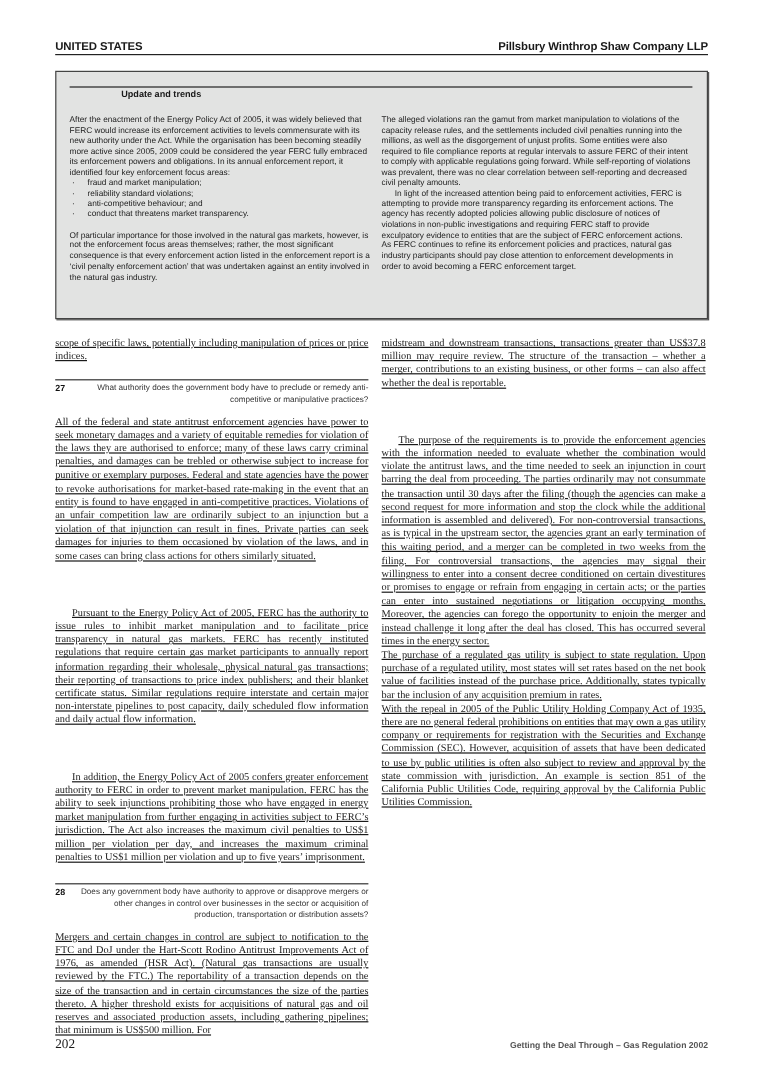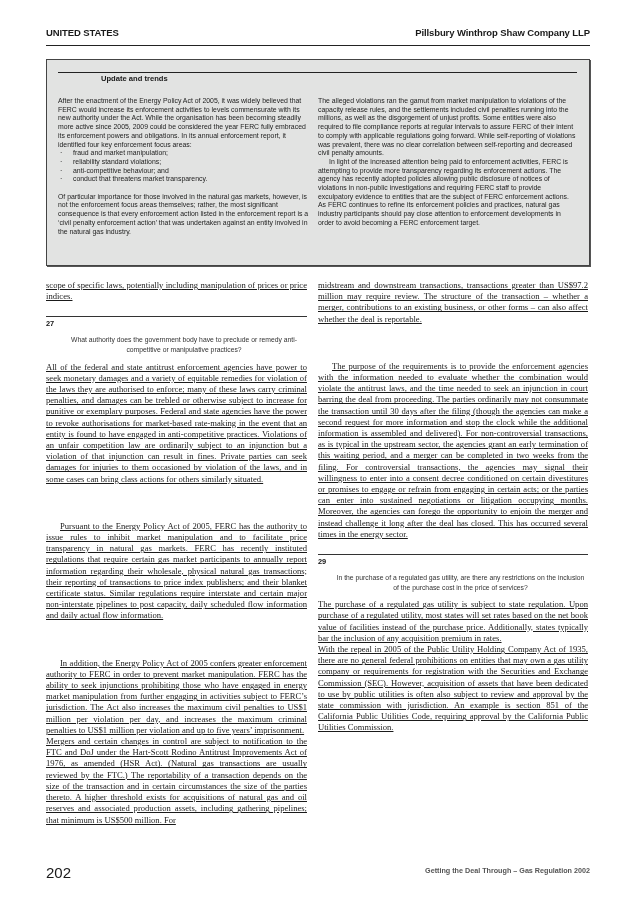--- a/index.html
+++ b/index.html
@@ -1,18 +1,18 @@
 <!DOCTYPE html>
 <html><head>
 <meta charset="utf-8">
 <style>
   html, body { margin: 0; padding: 0; background: #ffffff; }
   body { width: 636px; height: 900px; position: relative; overflow: hidden; color: #1a1a1a; }
   .header { position: absolute; left: 46px; top: 27px; width: 544px; height: 18px;
-    border-bottom: 1px solid #222; display: flex; justify-content: space-between; align-items: flex-start;
+    border-bottom: 1px solid #222; display: flex; justify-content: space-between; align-items: flex-end;
     font-family: "Liberation Sans", sans-serif; font-weight: bold; font-size: 9.5px; letter-spacing: -0.1px; }
   .header span { display: block; }
   .box { position: absolute; left: 46px; top: 59px; width: 542px; height: 205px;
     background: #e2e3e2; border: 1px solid #444; box-shadow: 1px 1px 0 #555; }
   .box-title-rule { position: absolute; left: 11px; top: 12px; width: 519px; border-top: 1px solid #222; }
   .box-title { position: absolute; left: 11px; top: 14px; font-family: "Liberation Sans", sans-serif;
     font-weight: bold; font-size: 7.6px; padding-left: 43px; }
   .box-col { position: absolute; top: 37px; font-family: "Liberation Sans", sans-serif;
     font-size: 6.9px; line-height: 8.7px; color: #222; }
   .box-col.left { left: 11px; width: 256px; }
@@ -22,25 +22,25 @@
   .box-col li { position: relative; padding-left: 15px; }
   .box-col li::before { content: "·"; position: absolute; left: 2px; }
   .box-col .gap { height: 8.7px; }
   .box-col .indent { text-indent: 11px; }
   .col { position: absolute; top: 280px; width: 261px; font-family: "Liberation Serif", serif;
     font-size: 8.6px; line-height: 11.2px; text-align: justify; color: #1a1a1a; }
   .col.left { left: 46px; }
   .col.right { left: 318px; width: 270px; }
   .col p { margin: 0; text-decoration: underline; }
   .col p.ind { text-indent: 14px; margin-top: 36px; }
-  .q { margin-top: 14px; margin-bottom: 7px; border-top: 1px solid #333; padding-top: 18px; position: relative;
-    font-family: "Liberation Sans", sans-serif; font-size: 6.8px; line-height: 9.6px; color: #333; text-align: center; }
+  .q { margin-top: 14px; margin-bottom: 7px; border-top: 1px solid #333; padding-top: 2px; position: relative;
+    font-family: "Liberation Sans", sans-serif; font-size: 6.8px; line-height: 9.6px; color: #333; text-align: right; }
   .q .qnum { position: absolute; left: 0; top: 2px; font-weight: bold; font-size: 7.4px; color: #111; }
   .q .qtext { display: block; padding-left: 15px; }
-  .footer-num { position: absolute; left: 46px; top: 864px; font-family: Liberation Sans, sans-serif; font-size: 15px; }
+  .footer-num { position: absolute; left: 46px; top: 864px; font-family: Liberation Serif, serif; font-size: 11px; }
   .footer-title { position: absolute; right: 46px; top: 866px; font-family: "Liberation Sans", sans-serif;
     font-weight: bold; font-size: 7.2px; color: #555; }
 </style>
 </head>
 <body>
 
 <div class="header">
   <span>UNITED STATES</span>
   <span>Pillsbury Winthrop Shaw Company LLP</span>
 </div>
@@ -69,30 +69,30 @@
   <p>scope of specific laws, potentially including manipulation of prices or price indices.</p>
 
   <div class="q">
     <span class="qnum">27</span>
     <span class="qtext">What authority does the government body have to preclude or remedy anti-competitive or manipulative practices?</span>
   </div>
   <p>All of the federal and state antitrust enforcement agencies have power to seek monetary damages and a variety of equitable remedies for violation of the laws they are authorised to enforce; many of these laws carry criminal penalties, and damages can be trebled or otherwise subject to increase for punitive or exemplary purposes. Federal and state agencies have the power to revoke authorisations for market-based rate-making in the event that an entity is found to have engaged in anti-competitive practices. Violations of an unfair competition law are ordinarily subject to an injunction but a violation of that injunction can result in fines. Private parties can seek damages for injuries to them occasioned by violation of the laws, and in some cases can bring class actions for others similarly situated.</p>
   <p class="ind">Pursuant to the Energy Policy Act of 2005, FERC has the authority to issue rules to inhibit market manipulation and to facilitate price transparency in natural gas markets. FERC has recently instituted regulations that require certain gas market participants to annually report information regarding their wholesale, physical natural gas transactions; their reporting of transactions to price index publishers; and their blanket certificate status. Similar regulations require interstate and certain major non-interstate pipelines to post capacity, daily scheduled flow information and daily actual flow information.</p>
   <p class="ind">In addition, the Energy Policy Act of 2005 confers greater enforcement authority to FERC in order to prevent market manipulation. FERC has the ability to seek injunctions prohibiting those who have engaged in energy market manipulation from further engaging in activities subject to FERC’s jurisdiction. The Act also increases the maximum civil penalties to US$1 million per violation per day, and increases the maximum criminal penalties to US$1 million per violation and up to five years’ imprisonment.</p>
 
+  <div class="q" style="margin-top:16px">
+    <span class="qnum">28</span>
+    <span class="qtext">Does any government body have authority to approve or disapprove mergers or other changes in control over businesses in the sector or acquisition of production, transportation or distribution assets?</span>
+  </div>
   <p>Mergers and certain changes in control are subject to notification to the FTC and DoJ under the Hart-Scott Rodino Antitrust Improvements Act of 1976, as amended (HSR Act). (Natural gas transactions are usually reviewed by the FTC.) The reportability of a transaction depends on the size of the transaction and in certain circumstances the size of the parties thereto. A higher threshold exists for acquisitions of natural gas and oil reserves and associated production assets, including gathering pipelines; that minimum is US$500 million. For</p>
 </div>
 
 <div class="col right">
-  <p>midstream and downstream transactions, transactions greater than US$97.2 million may require review. The structure of the transaction – whether a merger, contributions to an existing business, or other forms – can also affect whether the deal is reportable.</p>
+  <p>midstream and downstream transactions, transactions greater than US$37.8 million may require review. The structure of the transaction – whether a merger, contributions to an existing business, or other forms – can also affect whether the deal is reportable.</p>
   <p class="ind">The purpose of the requirements is to provide the enforcement agencies with the information needed to evaluate whether the combination would violate the antitrust laws, and the time needed to seek an injunction in court barring the deal from proceeding. The parties ordinarily may not consummate the transaction until 30 days after the filing (though the agencies can make a second request for more information and stop the clock while the additional information is assembled and delivered). For non-controversial transactions, as is typical in the upstream sector, the agencies grant an early termination of this waiting period, and a merger can be completed in two weeks from the filing. For controversial transactions, the agencies may signal their willingness to enter into a consent decree conditioned on certain divestitures or promises to engage or refrain from engaging in certain acts; or the parties can enter into sustained negotiations or litigation occupying months. Moreover, the agencies can forego the opportunity to enjoin the merger and instead challenge it long after the deal has closed. This has occurred several times in the energy sector.</p>
 
-  <div class="q">
-    <span class="qnum">29</span>
-    <span class="qtext">In the purchase of a regulated gas utility, are there any restrictions on the inclusion of the purchase cost in the price of services?</span>
-  </div>
   <p>The purchase of a regulated gas utility is subject to state regulation. Upon purchase of a regulated utility, most states will set rates based on the net book value of facilities instead of the purchase price. Additionally, states typically bar the inclusion of any acquisition premium in rates.</p>
 
   <p>With the repeal in 2005 of the Public Utility Holding Company Act of 1935, there are no general federal prohibitions on entities that may own a gas utility company or requirements for registration with the Securities and Exchange Commission (SEC). However, acquisition of assets that have been dedicated to use by public utilities is often also subject to review and approval by the state commission with jurisdiction. An example is section 851 of the California Public Utilities Code, requiring approval by the California Public Utilities Commission.</p>
 </div>
 
 <div class="footer-num">202</div>
 <div class="footer-title">Getting the Deal Through – Gas Regulation 2002</div>
 
 </body></html>

